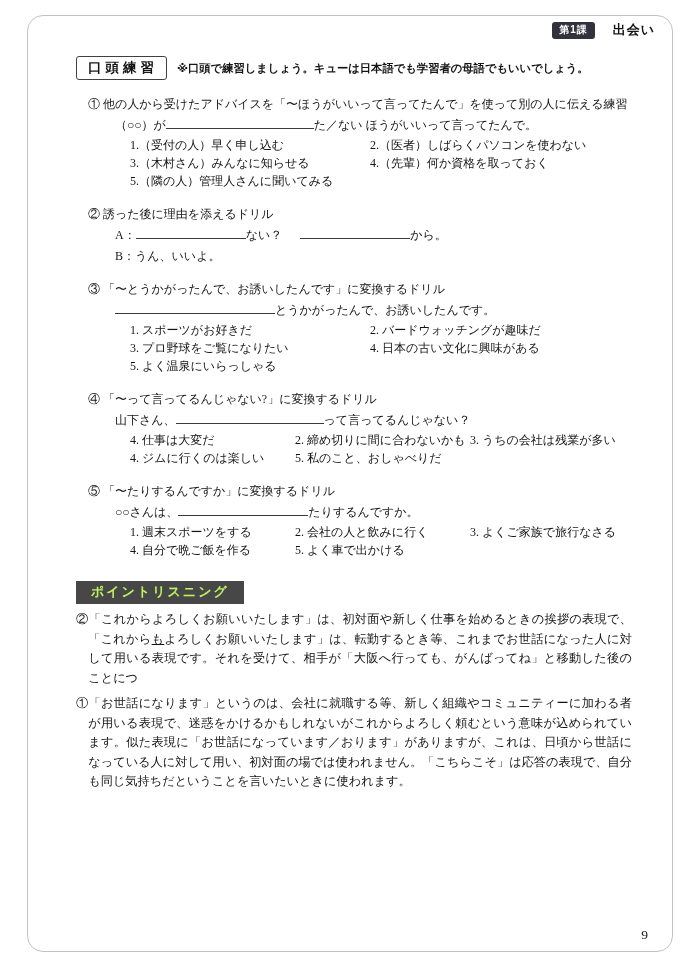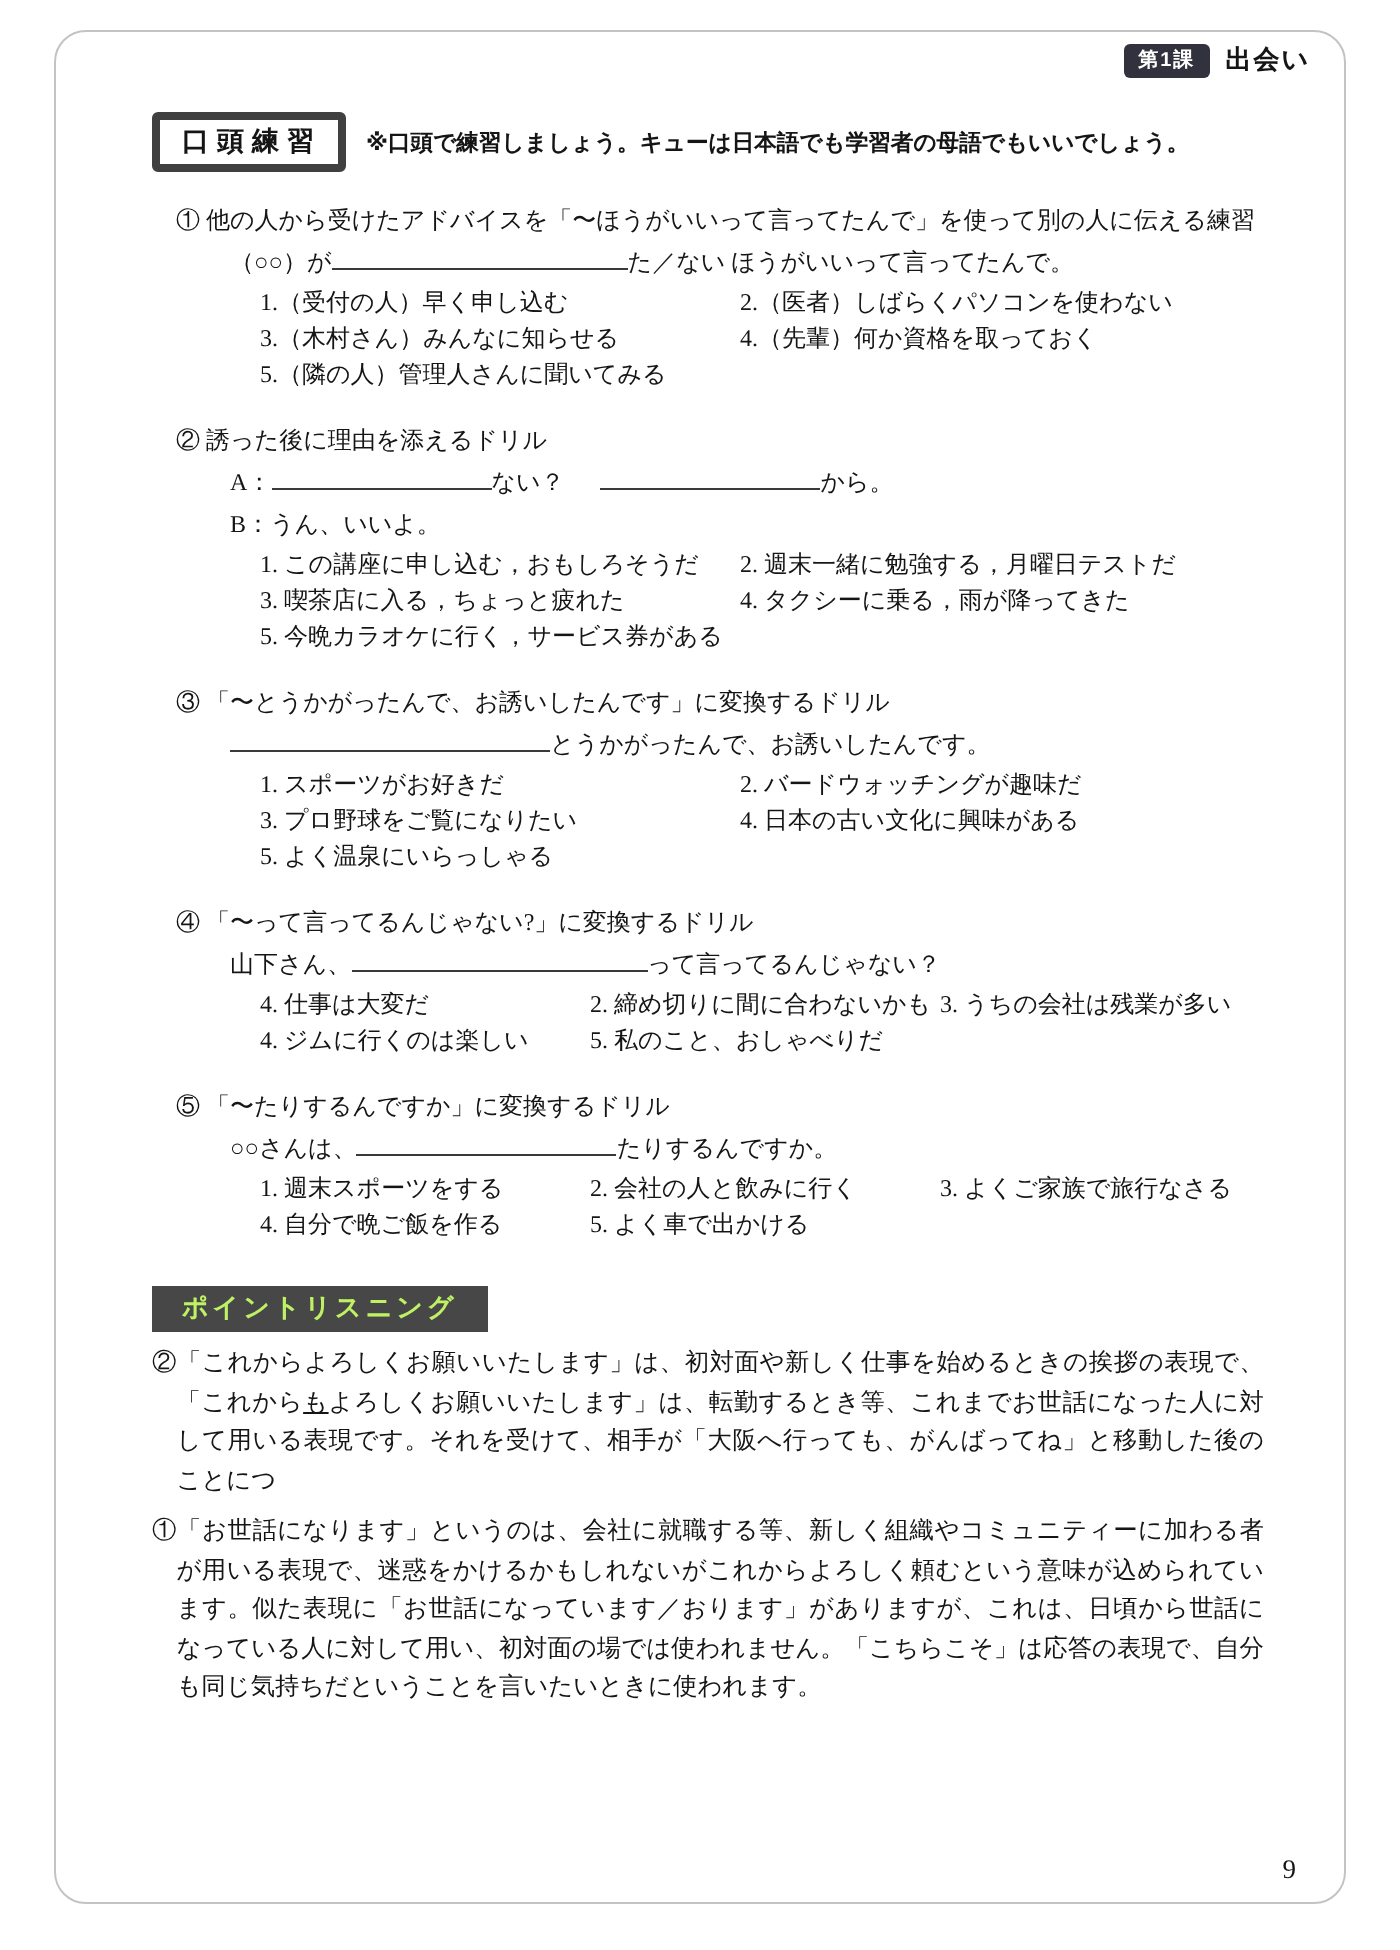--- a/index.html
+++ b/index.html
@@ -15,36 +15,36 @@
     position: absolute;
     left: 27px; top: 15px;
     width: 646px; height: 937px;
     border: 1.5px solid #c3c3c3;
     border-radius: 16px;
     pointer-events: none;
   }
   .lesson-header {
     position: absolute;
     top: 21px; right: 45px;
-    display: flex; align-items: center; gap: 8px;
+    display: flex; align-items: center; gap: 18px;
     font-family: "Liberation Sans", "DejaVu Sans", sans-serif;
   }
   .badge {
     background: #32323e; color: #fff;
     font-size: 10px; font-weight: bold;
     padding: 1.5px 7px; border-radius: 3px;
     letter-spacing: 1px;
   }
   .lesson-title { font-size: 13px; font-weight: bold; letter-spacing: 1px; }
 
   .content { position: absolute; left: 76px; top: 56px; width: 556px; }
 
   .oral-header { display: flex; align-items: center; gap: 10px; font-family: "Liberation Sans", "DejaVu Sans", sans-serif; }
   .box-title {
-    border: 4px solid #404040; border-radius: 3px;
+    border: 1px solid #404040; border-radius: 3px;
     padding: 2px 8px 2px 11px;
     font-weight: bold; font-size: 13.5px; letter-spacing: 4px;
     white-space: nowrap;
   }
   .note { font-weight: bold; font-size: 11.3px; }
 
   .drill { margin-top: 15px; font-size: 12px; line-height: 1.5; padding-left: 12px; }
   .drill-title { display: flex; gap: 3px; }
   .dnum { flex: 0 0 auto; }
   .example { padding-left: 27px; margin-top: 3px; }
@@ -131,33 +131,20 @@
     <div class="drill-title">
       <span class="dnum">②</span>
       <span>誘った後に理由を添えるドリル</span>
     </div>
     <div class="example">
       <span>A：</span><span class="blank w110"></span><span>ない？</span><span class="blank w110 gap"></span><span>から。</span>
     </div>
     <div class="example">
       <span>B：うん、いいよ。</span>
     </div>
-    <div class="cues">
-      <div class="cue-row two">
-        <span class="cue">1. この講座に申し込む，おもしろそうだ</span>
-        <span class="cue">2. 週末一緒に勉強する，月曜日テストだ</span>
-      </div>
-      <div class="cue-row two">
-        <span class="cue">3. 喫茶店に入る，ちょっと疲れた</span>
-        <span class="cue">4. タクシーに乗る，雨が降ってきた</span>
-      </div>
-      <div class="cue-row">
-        <span class="cue">5. 今晩カラオケに行く，サービス券がある</span>
-      </div>
-    </div>
   </div>
 
   <div class="drill">
     <div class="drill-title">
       <span class="dnum">③</span>
       <span>「〜とうかがったんで、お誘いしたんです」に変換するドリル</span>
     </div>
     <div class="example">
       <span class="blank w160"></span><span>とうかがったんで、お誘いしたんです。</span>
     </div>

